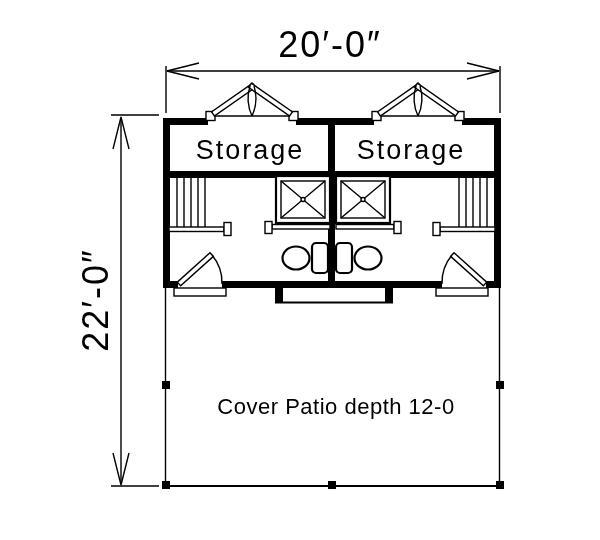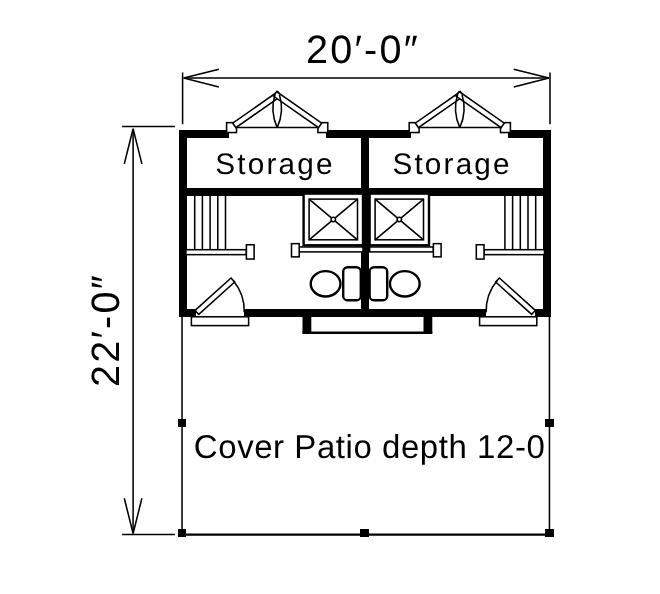--- a/index.html
+++ b/index.html
@@ -15,21 +15,21 @@
   .ln2{stroke:var(--line);stroke-width:2.2;fill:none;}
   .wt{fill:#fff;stroke:var(--line);stroke-width:1.4;}
   .wt2{fill:#fff;stroke:var(--line);stroke-width:2.2;}
   .post{fill:var(--line);stroke:none;}
   
   .lbl{position:absolute;white-space:nowrap;transform:translate(-50%,-50%);color:var(--line);}
   .dim-top  {left:330px;top:45px;  font-size:36px;letter-spacing:2px;}
   .dim-left {left:96px; top:300px; font-size:36px;letter-spacing:2px;transform:translate(-50%,-50%) rotate(-90deg);}
   .storage-l{left:250px;top:150px; font-size:27px;letter-spacing:2px;}
   .storage-r{left:411px;top:150px; font-size:27px;letter-spacing:2px;}
-  .patio-lbl{left:336px;top:407px; font-size:30px;letter-spacing:0.5px;}
+  .patio-lbl{left:336px;top:407px; font-size:22px;letter-spacing:0.5px;}
 </style>
 </head>
 <body>
 
 <div class="canvas">
 
   <svg width="600" height="540" viewBox="0 0 600 540">
 
     <g>
       <line class="ln" x1="166" y1="66" x2="166" y2="113"></line>

